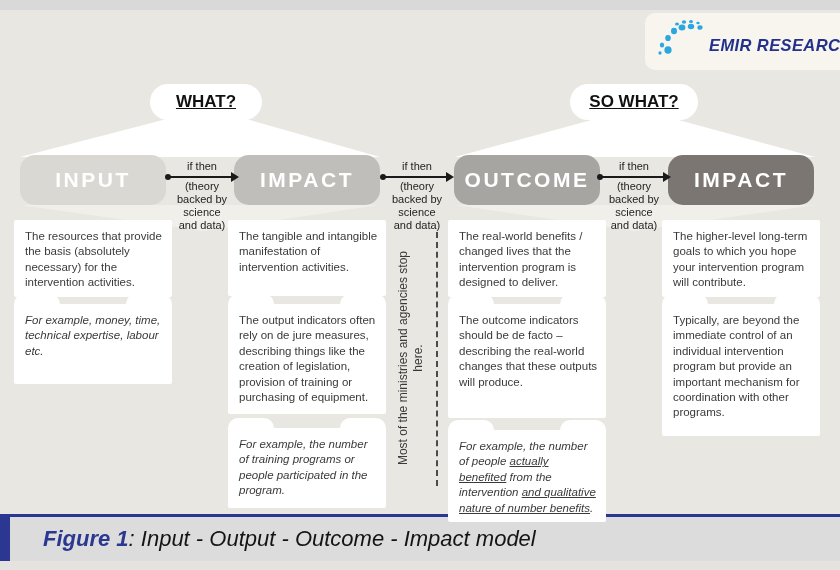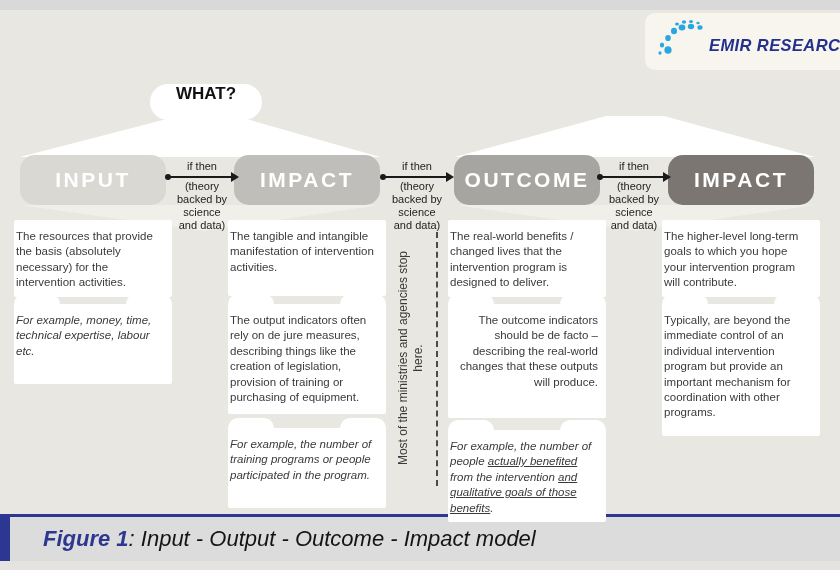--- a/index.html
+++ b/index.html
@@ -8,21 +8,21 @@
 
   .top-strip{position:absolute;left:0;top:0;width:840px;height:10px;background:#d9d9d9;}
   .bottom-strip{position:absolute;left:0;top:561px;width:840px;height:9px;background:#e4e3df;}
 
   
   .logo-panel{position:absolute;left:645px;top:13px;width:195px;height:57px;background:#f7f5ee;border-radius:10px 0 0 10px;display:flex;align-items:center;padding-left:10px;box-sizing:border-box;}
   .logo-dots{flex:0 0 auto;margin-top:-6px;}
   .logo-text{color:#23308c;font-weight:bold;font-style:italic;font-size:16.5px;letter-spacing:.4px;margin-left:2px;margin-top:8px;white-space:nowrap;}
 
   
-  .bubble{position:absolute;top:84px;height:36px;background:#fff;border-radius:18px;display:flex;justify-content:center;font-weight:bold;font-size:17px;color:#111;z-index:3;}
+  .bubble{position:absolute;top:84px;height:36px;background:#fff;border-radius:18px;display:flex;align-items:center;justify-content:center;font-weight:bold;font-size:17px;color:#111;z-index:3;text-decoration:underline;}
   .bubble.what{left:150px;width:112px;}
   .bubble.sowhat{left:570px;width:128px;}
   .tri{position:absolute;top:116px;width:360px;height:41px;background:#fff;z-index:1;}
   .tri.what{left:20px;clip-path:polygon(0 100%,44% 0,60% 0,100% 100%);}
   .tri.sowhat{left:455px;clip-path:polygon(0 100%,42% 0,58% 0,100% 100%);}
   .chev{position:absolute;top:205px;width:360px;height:26px;background:#f0efe9;z-index:0;}
   .chev.what{left:20px;clip-path:polygon(0 0,100% 0,51% 100%);}
   .chev.sowhat{left:455px;clip-path:polygon(0 0,100% 0,50% 100%);}
 
   
@@ -35,35 +35,35 @@
   
   .arrow-group{position:absolute;top:160px;width:70px;text-align:center;z-index:2;font-size:11px;color:#1e1e1e;line-height:13px;}
   .arrow-group.g0{left:167px;}
   .arrow-group.g1{left:382px;}
   .arrow-group.g2{left:599px;}
   .arrow-line{position:relative;height:2px;background:#1a1a1a;margin:3px 0 2px 0;}
   .arrow-line .dot{position:absolute;left:-2px;top:-2px;width:6px;height:6px;border-radius:50%;background:#1a1a1a;}
   .arrow-line .head{position:absolute;right:-2px;top:-4px;width:0;height:0;border-top:5px solid transparent;border-bottom:5px solid transparent;border-left:8px solid #1a1a1a;}
 
   
-  .wbox{position:absolute;width:158px;background:#ffffff;border-radius:2px;box-sizing:border-box;padding:9px 8px 6px 2px;font-size:11.5px;line-height:1.34;color:#3a3a3a;z-index:2;}
+  .wbox{position:absolute;width:158px;background:#ffffff;border-radius:2px;box-sizing:border-box;padding:9px 8px 6px 11px;font-size:11.5px;line-height:1.34;color:#3a3a3a;z-index:2;}
   .wbox.it{font-style:italic;}
   .wbox.tabs::before,.wbox.tabs::after{content:"";position:absolute;top:-10px;width:46px;height:16px;background:#ffffff;border-radius:10px 10px 0 0;}
   .wbox.tabs::before{left:0;}
   .wbox.tabs::after{right:0;}
   .u{text-decoration:underline;}
 
   
   .b-0-0{left:14px;top:220px;min-height:76px;}
   .b-0-1{left:14px;top:304px;min-height:80px;}
   .b-1-0{left:228px;top:220px;min-height:76px;}
   .b-1-1{left:228px;top:304px;min-height:110px;}
   .b-1-2{left:228px;top:428px;min-height:80px;}
   .b-2-0{left:448px;top:220px;min-height:76px;}
-  .b-2-1{left:448px;top:304px;min-height:114px;text-align:right;}
+  .b-2-1{left:448px;top:304px;min-height:114px;}
   .b-2-2{left:448px;top:430px;min-height:84px;}
   .b-3-0{left:662px;top:220px;min-height:76px;}
   .b-3-1{left:662px;top:304px;min-height:132px;}
   .b-3-2{left:662px;top:440px;min-height:64px;}
 
   
   .divider-line{position:absolute;left:436px;top:232px;height:254px;width:0;border-left:2px dashed #4b4b4b;z-index:1;}
   .divider-note{position:absolute;left:291px;top:343px;width:240px;text-align:center;font-size:12px;color:#3a3a3a;line-height:1.25;transform:rotate(-90deg);z-index:1;}
 
   
@@ -99,20 +99,23 @@
     </svg>
     <div class="logo-text"><span>EMIR RESEARCH</span></div>
   </div>
 
   <div class="tri what"></div>
   <div class="tri sowhat"></div>
   <div class="chev what"></div>
   <div class="chev sowhat"></div>
   <div class="bubble what">
       <span>WHAT?</span>
+    </div>
+  <div class="bubble sowhat">
+      <span>SO WHAT?</span>
     </div>
 
   <div class="hdr c0" style="background-color: rgb(217, 216, 211);">
       <span>INPUT</span>
     </div>
   <div class="hdr c1" style="background-color: rgb(191, 190, 186);">
       <span>IMPACT</span>
     </div>
   <div class="hdr c2" style="background-color: rgb(166, 165, 161);">
       <span>OUTCOME</span>
@@ -163,21 +166,21 @@
 
   <div class="wbox b-0-0">The resources that provide the basis (absolutely necessary) for the intervention activities.</div>
   <div class="wbox tabs it b-0-1">For example, money, time, technical expertise, labour etc.</div>
 
   <div class="wbox b-1-0">The tangible and intangible manifestation of intervention activities.</div>
   <div class="wbox tabs b-1-1">The output indicators often rely on de jure measures, describing things like the creation of legislation, provision of training or purchasing of equipment.</div>
   <div class="wbox tabs it b-1-2">For example, the number of training programs or people participated in the program.</div>
 
   <div class="wbox b-2-0">The real-world benefits / changed lives that the intervention program is designed to deliver.</div>
   <div class="wbox tabs b-2-1">The outcome indicators should be de facto – describing the real-world changes that these outputs will produce.</div>
-  <div class="wbox tabs it b-2-2"><span>For example, the number of people </span><span class="u">actually benefited</span><span> from the intervention </span><span class="u">and qualitative goals of those benefits</span><span>.</span></div>
+  <div class="wbox tabs it b-2-2"><span>For example, the number of people </span><span class="u">actually benefited</span><span> from the intervention </span><span class="u">and qualitative nature of number benefits</span><span>.</span></div>
 
   <div class="wbox b-3-0">The higher-level long-term goals to which you hope your intervention program will contribute.</div>
   <div class="wbox tabs b-3-1">Typically, are beyond the immediate control of an individual intervention program but provide an important mechanism for coordination with other programs.</div>
 
   <div class="divider-line"></div>
   <div class="divider-note">Most of the ministries and agencies stop here.</div>
 
   <div class="caption-rule"></div>
   <div class="caption-bar">
     <div class="caption-text"><span class="fig">Figure 1</span><span>: Input - Output - Outcome - Impact model</span></div>

